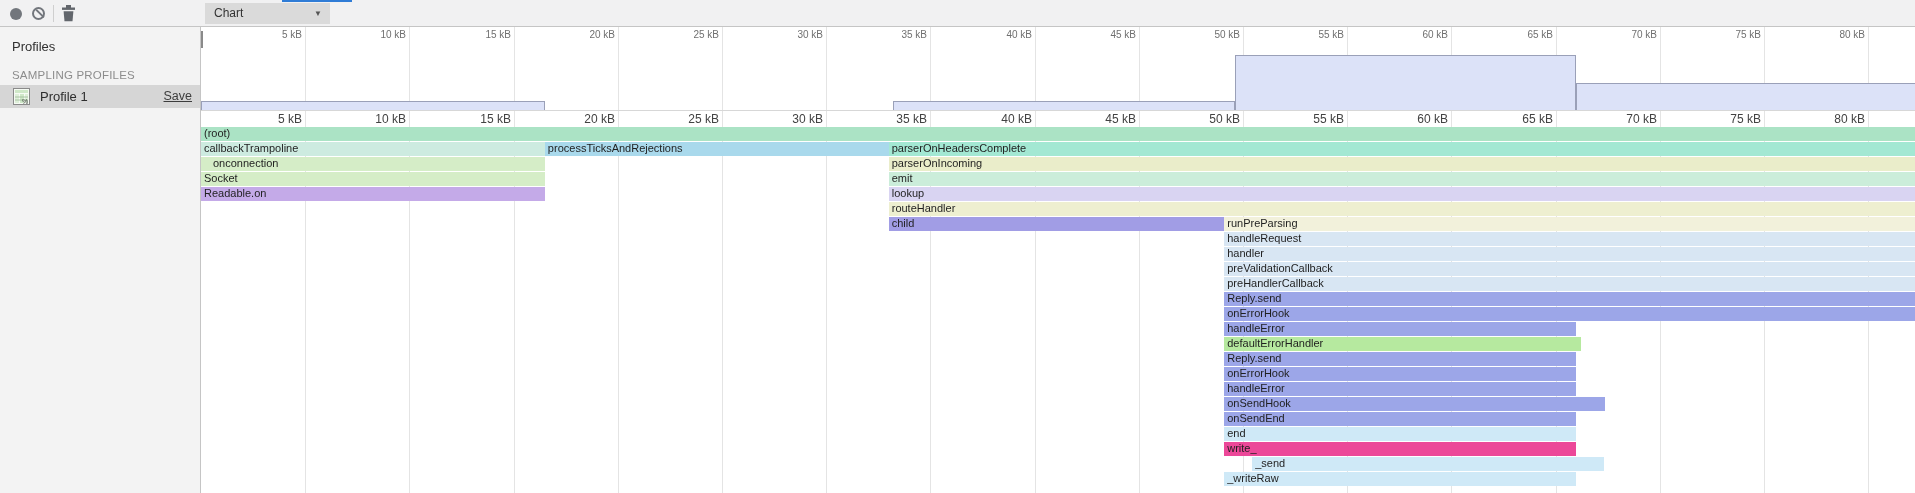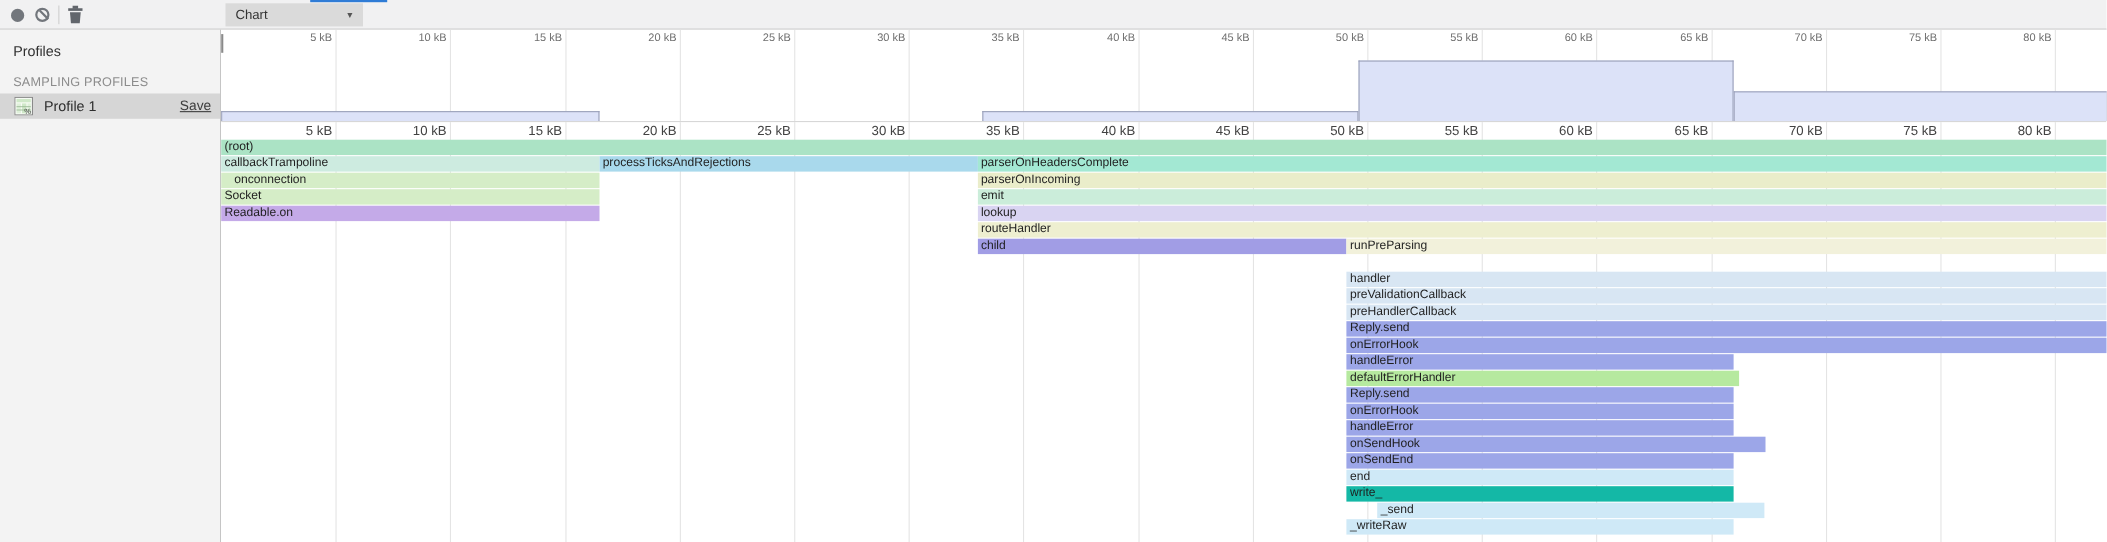--- a/index.html
+++ b/index.html
@@ -176,30 +176,31 @@
       <div class="bar" style="left: 687.72px; width: 1027.41px; top: 15px; background: rgb(163, 232, 211);"><span>parserOnHeadersComplete</span></div>
       <div class="bar" style="left: 0px; width: 343.86px; top: 30px; background: rgb(213, 237, 199); padding-left: 12px;"><span>onconnection</span></div>
       <div class="bar" style="left: 687.72px; width: 1027.41px; top: 30px; background: rgb(234, 237, 202);"><span>parserOnIncoming</span></div>
       <div class="bar" style="left: 0px; width: 343.86px; top: 45px; background: rgb(213, 237, 199);"><span>Socket</span></div>
       <div class="bar" style="left: 687.72px; width: 1027.41px; top: 45px; background: rgb(203, 237, 218);"><span>emit</span></div>
       <div class="bar" style="left: 0px; width: 343.86px; top: 60px; background: rgb(196, 170, 232);"><span>Readable.on</span></div>
       <div class="bar" style="left: 687.72px; width: 1027.41px; top: 60px; background: rgb(217, 212, 242);"><span>lookup</span></div>
       <div class="bar" style="left: 687.72px; width: 1027.41px; top: 75px; background: rgb(238, 239, 208);"><span>routeHandler</span></div>
       <div class="bar textured" style="left: 687.72px; width: 335.524px; top: 90px; background: rgb(161, 157, 229);"><span>child</span></div>
       <div class="bar" style="left: 1023.24px; width: 691.888px; top: 90px; background: rgb(242, 241, 219);"><span>runPreParsing</span></div>
+      <div class="bar" style="left: 1023.24px; width: 691.888px; top: 105px; background: rgb(216, 230, 243);"><span>handleRequest</span></div>
       <div class="bar" style="left: 1023.24px; width: 691.888px; top: 120px; background: rgb(216, 230, 243);"><span>handler</span></div>
       <div class="bar" style="left: 1023.24px; width: 691.888px; top: 135px; background: rgb(216, 230, 243);"><span>preValidationCallback</span></div>
       <div class="bar" style="left: 1023.24px; width: 691.888px; top: 150px; background: rgb(216, 230, 243);"><span>preHandlerCallback</span></div>
       <div class="bar" style="left: 1023.24px; width: 691.888px; top: 165px; background: rgb(156, 166, 232);"><span>Reply.send</span></div>
       <div class="bar" style="left: 1023.24px; width: 691.888px; top: 180px; background: rgb(156, 166, 232);"><span>onErrorHook</span></div>
       <div class="bar" style="left: 1023.24px; width: 352.196px; top: 195px; background: rgb(156, 166, 232);"><span>handleError</span></div>
       <div class="bar" style="left: 1023.24px; width: 356.364px; top: 210px; background: rgb(182, 233, 159);"><span>defaultErrorHandler</span></div>
       <div class="bar" style="left: 1023.24px; width: 352.196px; top: 225px; background: rgb(156, 166, 232);"><span>Reply.send</span></div>
       <div class="bar" style="left: 1023.24px; width: 352.196px; top: 240px; background: rgb(156, 166, 232);"><span>onErrorHook</span></div>
       <div class="bar" style="left: 1023.24px; width: 352.196px; top: 255px; background: rgb(156, 166, 232);"><span>handleError</span></div>
       <div class="bar" style="left: 1023.24px; width: 381px; top: 270px; background: rgb(156, 166, 232);"><span>onSendHook</span></div>
       <div class="bar" style="left: 1023.24px; width: 352.196px; top: 285px; background: rgb(156, 166, 232);"><span>onSendEnd</span></div>
       <div class="bar" style="left: 1023.24px; width: 352.196px; top: 300px; background: rgb(207, 233, 247);"><span>end</span></div>
-      <div class="bar" style="left: 1023.24px; width: 352.196px; top: 315px; background: #14b8a6;"><span>write_</span></div>
+      <div class="bar" style="left: 1023.24px; width: 352.196px; top: 315px; background: #ec4899;"><span>write_</span></div>
       <div class="bar" style="left: 1023.24px; width: 352.196px; top: 330px; background: rgb(207, 233, 247); margin-left: 28px;"><span>_send</span></div>
       <div class="bar" style="left: 1023.24px; width: 352.196px; top: 345px; background: rgb(207, 233, 247);"><span>_writeRaw</span></div>
     </div>
 </div>
 
 </body></html>

